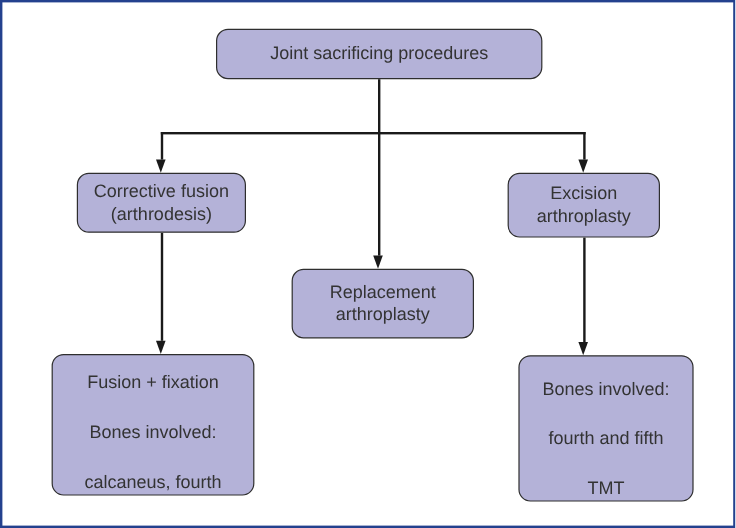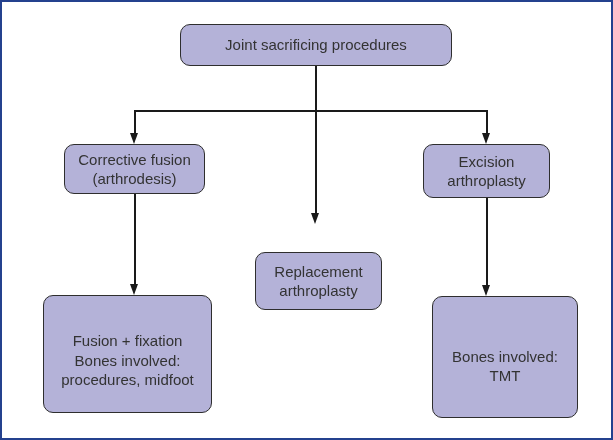--- a/index.html
+++ b/index.html
@@ -32,21 +32,21 @@
     display: flex;
     flex-direction: column;
     align-items: center;
     justify-content: center;
     text-align: center;
     color: #333333;
     font-size: 15px;
     line-height: 19.5px;
   }
   .node.top-align {
-    justify-content: center;
+    justify-content: space-between;
   }
   .node span { display: block; }
   .line {
     position: absolute;
     background: #1a1a1a;
   }
   .line.v { width: 1.5px; }
   .line.h { height: 1.5px; }
   .arrow {
     position: absolute;
@@ -83,33 +83,34 @@
 
   <div class="node" style="left:180px; top:24px; width:272px; height:42px;">
     <span>Joint sacrificing procedures</span>
   </div>
 
   <div class="node" style="left:64px; top:144px; width:141px; height:50px;">
     <span>Corrective fusion</span>
     <span>(arthrodesis)</span>
   </div>
 
-  <div class="node" style="left:255px; top:224px; width:127px; height:58px;margin-top:28px;">
+  <div class="node" style="left:243px; top:224px; width:152px; height:58px;">
     <span>Replacement</span>
     <span>arthroplasty</span>
   </div>
 
   <div class="node" style="left:423px; top:144px; width:127px; height:54px;text-align:right;">
     <span>Excision</span>
     <span>arthroplasty</span>
   </div>
 
   <div class="node top-align" style="left:43px; top:295px; width:169px; height:118px; padding-top:13px;">
     <span>Fusion + fixation</span>
     <span>Bones involved:</span>
-    <span>procedures, midfoot</span>
+    <span>calcaneus, fourth</span>
   </div>
 
   <div class="node top-align" style="left:432px; top:296px; width:146px; height:122px; padding-top:18px;">
     <span>Bones involved:</span>
+    <span>fourth and fifth</span>
     <span>TMT</span>
   </div>
 </div>
 
 </body></html>

